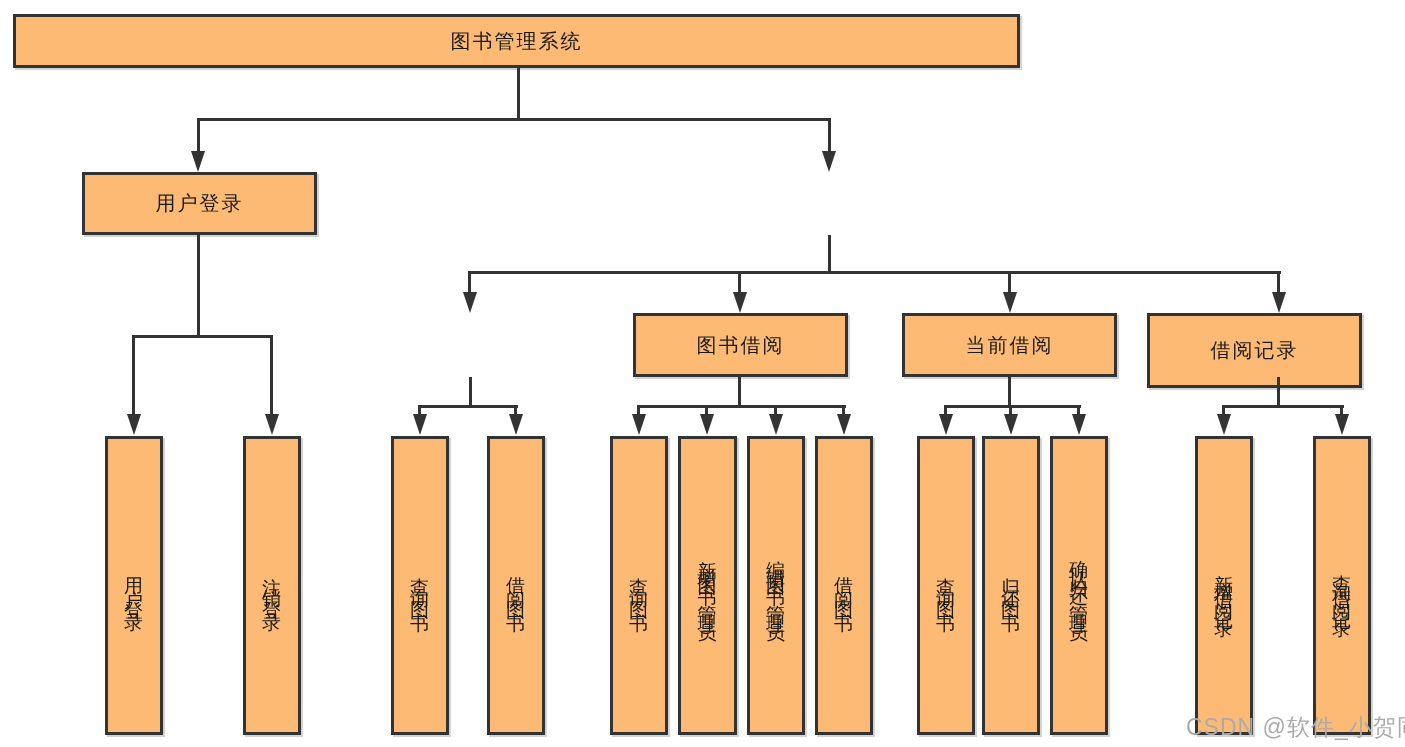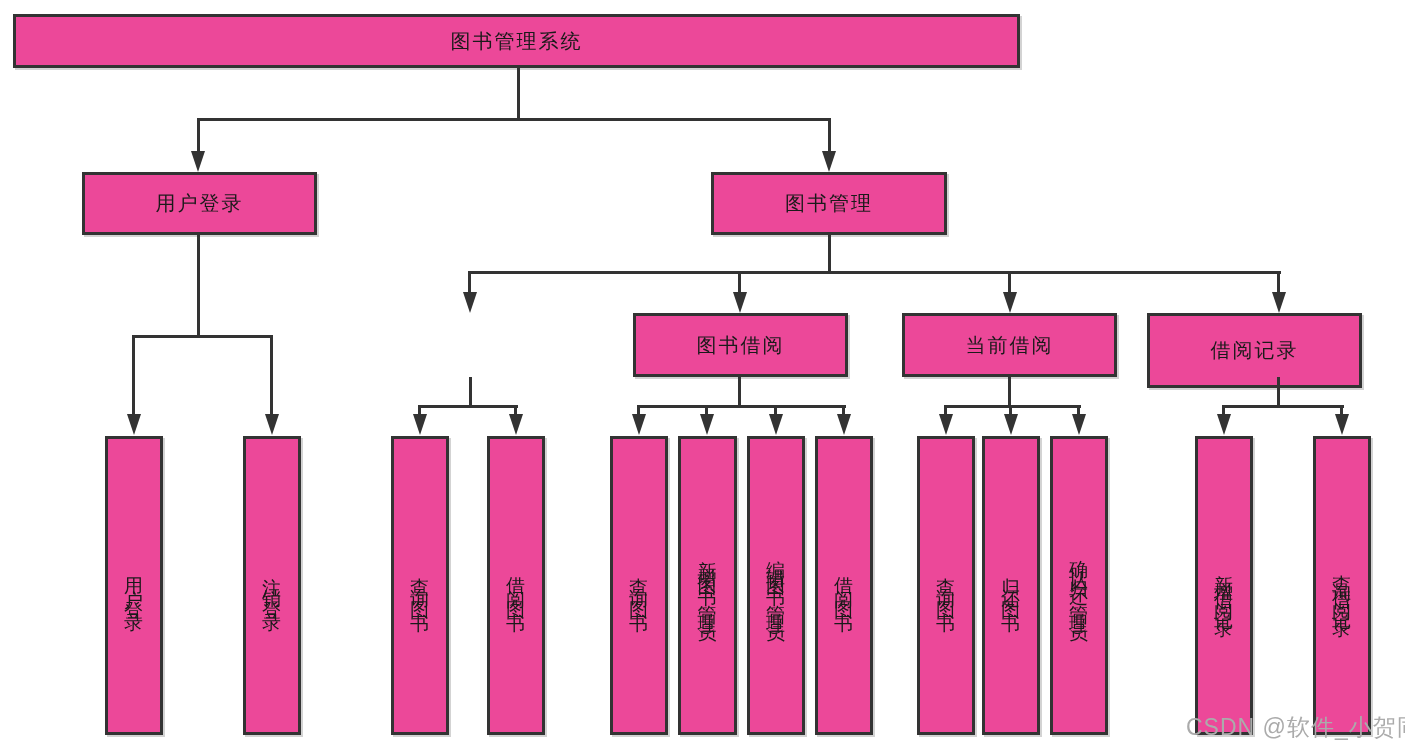--- a/index.html
+++ b/index.html
@@ -7,21 +7,21 @@
     position:relative;
     width:1405px;height:747px;
     background:#ffffff;
     font-family:"Liberation Sans", sans-serif;
     overflow:hidden;
   }
   .box{
     position:absolute;
     box-sizing:border-box;
     border:3px solid #333333;
-    background:#ec4899;
+    background:#fdba74;
     color:#1a1a1a;
     display:flex;
     align-items:center;
     justify-content:center;
     box-shadow:2px 2px 0 rgba(130,130,130,0.35);
   }
   .hbox{
     font-size:20px;
     letter-spacing:2px;
     white-space:nowrap;
@@ -62,21 +62,20 @@
   <div class="vline" style="left:517px;top:68px;height:52px;"></div>
   <div class="hline" style="left:197px;top:118px;width:634px;"></div>
 
   <div class="vline" style="left:197px;top:118px;height:34px;"></div>
   <div class="arrow" style="left:191px;top:151px;"></div>
 
   <div class="vline" style="left:828px;top:118px;height:34px;"></div>
   <div class="arrow" style="left:822px;top:151px;"></div>
 
   <div class="box hbox" style="left:82px;top:172px;width:235px;height:63px;">用户登录</div>
-  <div class="box hbox" style="left:711px;top:172px;width:236px;height:63px;">图书管理</div>
 
   <div class="vline" style="left:197px;top:235px;height:102px;"></div>
   <div class="hline" style="left:132px;top:335px;width:141px;"></div>
   <div class="vline" style="left:132px;top:335px;height:80px;"></div>
   <div class="arrow" style="left:127px;top:414px;"></div>
   <div class="vline" style="left:270px;top:335px;height:80px;"></div>
   <div class="arrow" style="left:265px;top:414px;"></div>
 
   <div class="vline" style="left:828px;top:235px;height:38px;"></div>
   <div class="hline" style="left:468px;top:271px;width:813px;"></div>

